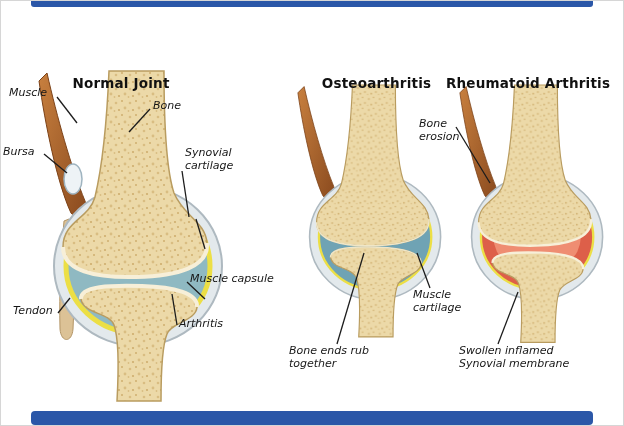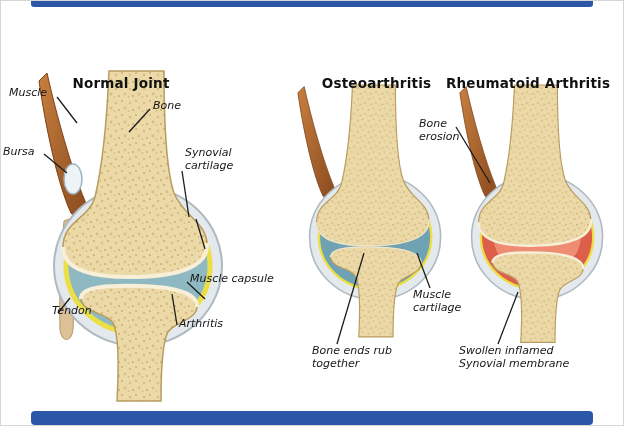--- a/index.html
+++ b/index.html
@@ -24,23 +24,23 @@
   .h-normal { left:50px;  top:50px; width:140px; }
   .h-oa     { left:303px; top:50px; width:145px; }
   .h-ra     { left:433px; top:50px; width:188px; }
   
   .l-muscle   { left:8px;   top:86px;  width:48px; }
   .l-bone     { left:152px; top:99px;  width:40px; }
   .l-bursa    { left:2px;   top:145px; width:42px; }
   .l-synmem   { left:184px; top:146px; width:78px; }
   .l-synfluid { left:197px; top:206px; width:62px; }
   .l-capsule  { left:189px; top:272px; width:100px; }
-  .l-tendon   { left:12px;  top:304px; width:52px;margin-left:39px; }
+  .l-tendon   { left:12px;  top:304px; width:52px; }
   .l-cart     { left:178px; top:317px; width:70px; }
-  .l-boneends { left:288px; top:344px; width:88px;margin-left:23px; }
+  .l-boneends { left:288px; top:344px; width:88px; }
   .l-thinned  { left:412px; top:288px; width:64px; }
   .l-erosion  { left:418px; top:93px;  width:56px;margin-top:24px; }
   .l-swollen  { left:458px; top:344px; width:128px; }
 </style>
 </head>
 <body>
 
 <div class="stage">
 
   <div class="bar top"></div>

